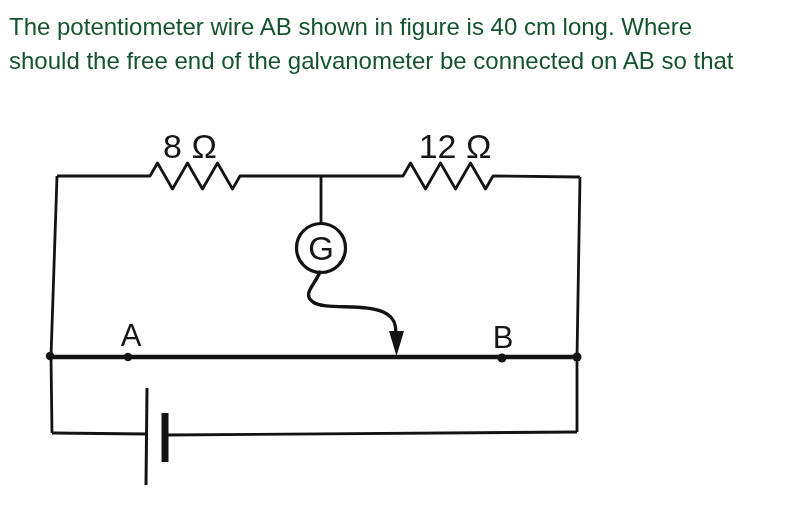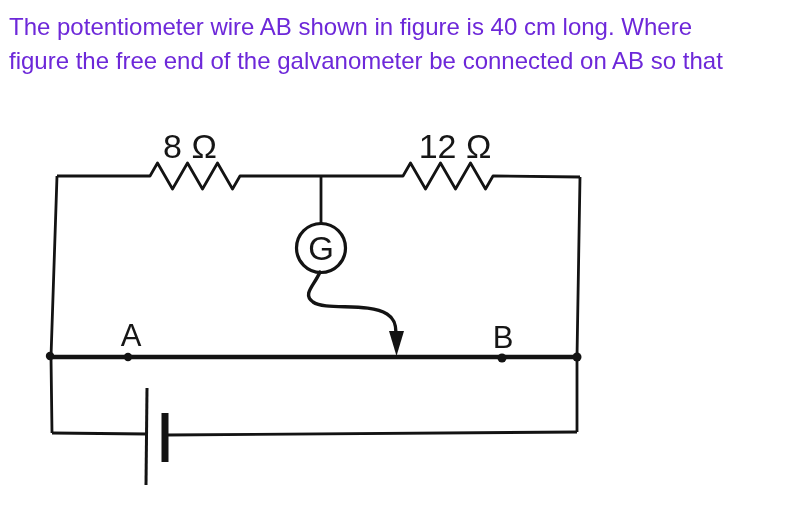--- a/index.html
+++ b/index.html
@@ -13,21 +13,21 @@
     height: 518px;
     background: #ffffff;
     font-family: "Liberation Sans", sans-serif;
     overflow: hidden;
   }
   .question {
     position: absolute;
     top: 10px;
     left: 9px;
     width: 790px;
-    color: #6d28d9;
+    color: #14532d;
     font-size: 24px;
     line-height: 34px;
     font-weight: 400;
     letter-spacing: 0px;
   }
   .question .qline {
     white-space: nowrap;
   }
   .circuit-svg {
     position: absolute;
@@ -59,21 +59,21 @@
     font-weight: 500;
   }
 </style>
 </head>
 <body>
 
 <div class="page">
 
   <div class="question">
     <div class="qline">The potentiometer wire AB shown in figure is 40 cm long. Where</div>
-    <div class="qline">figure the free end of the galvanometer be connected on AB so that</div>
+    <div class="qline">should the free end of the galvanometer be connected on AB so that</div>
   </div>
 
   <svg class="circuit-svg" viewBox="0 0 800 518" xmlns="http://www.w3.org/2000/svg">
 
     <path class="ink-line" d="M57,176 L150,176
              l7.5,-13 l15,26 l15,-26 l15,26 l15,-26 l15,26 l7.5,-13
              L403,176
              l7.5,-13 l15,26 l15,-26 l15,26 l15,-26 l15,26 l7.5,-13
              L580,177"></path>
 

